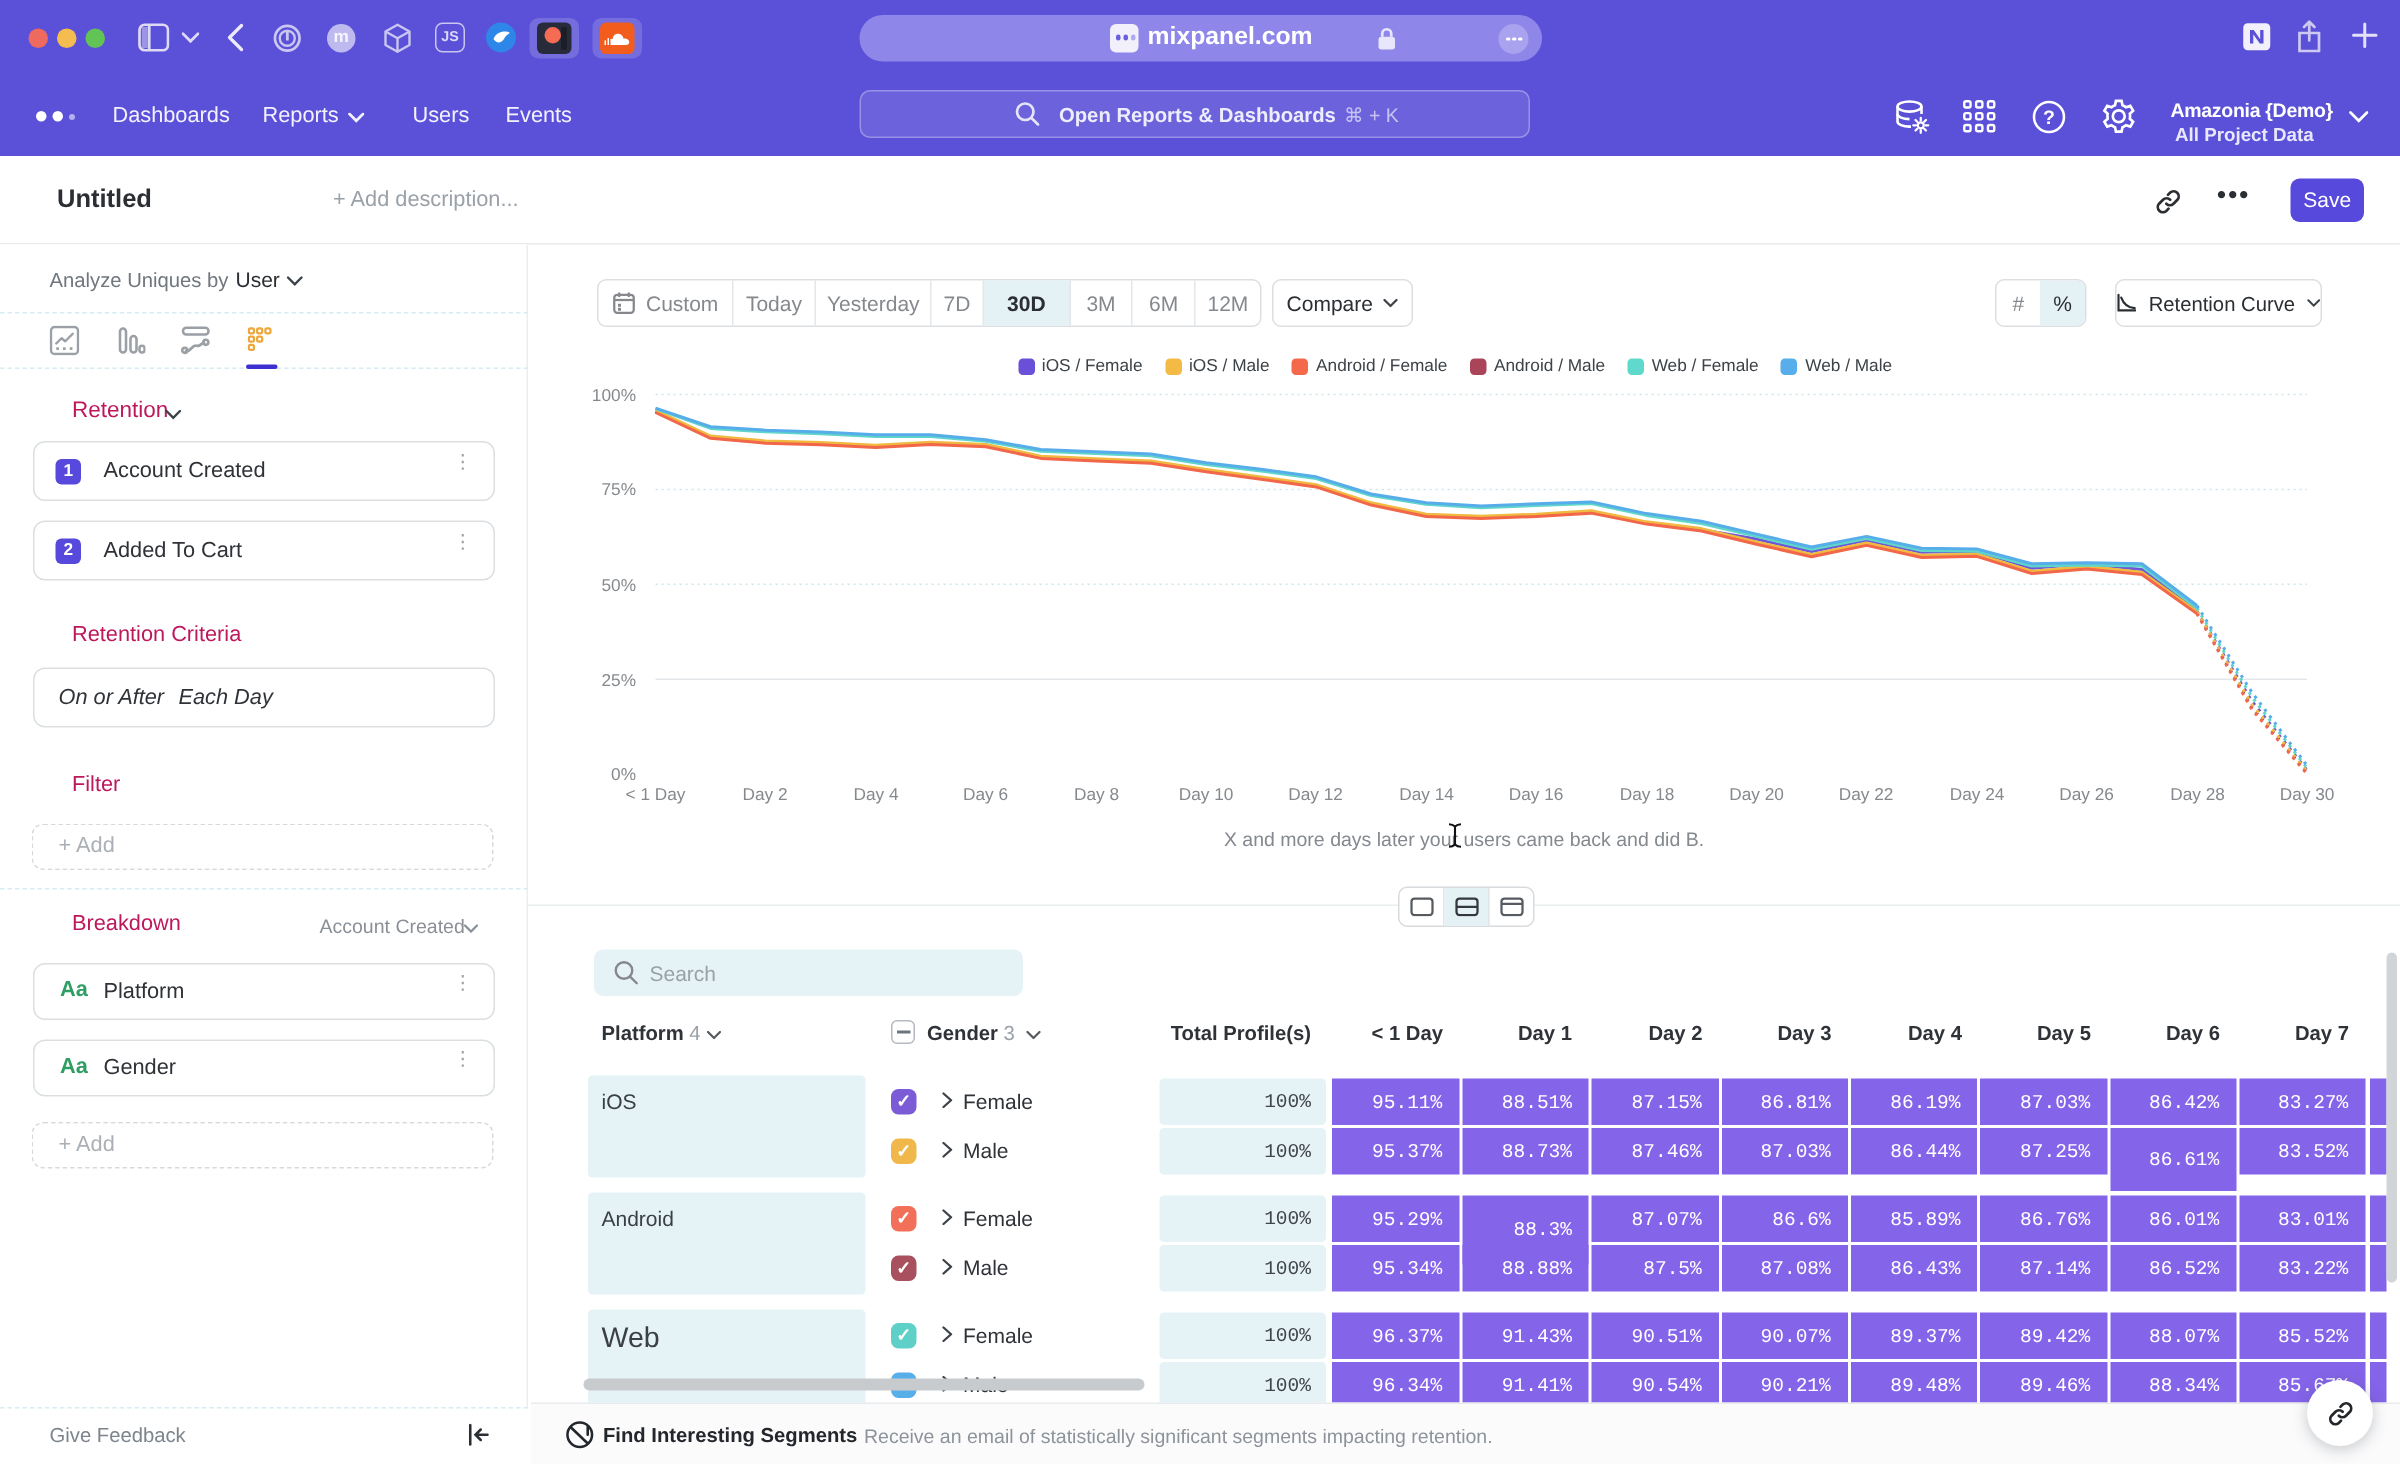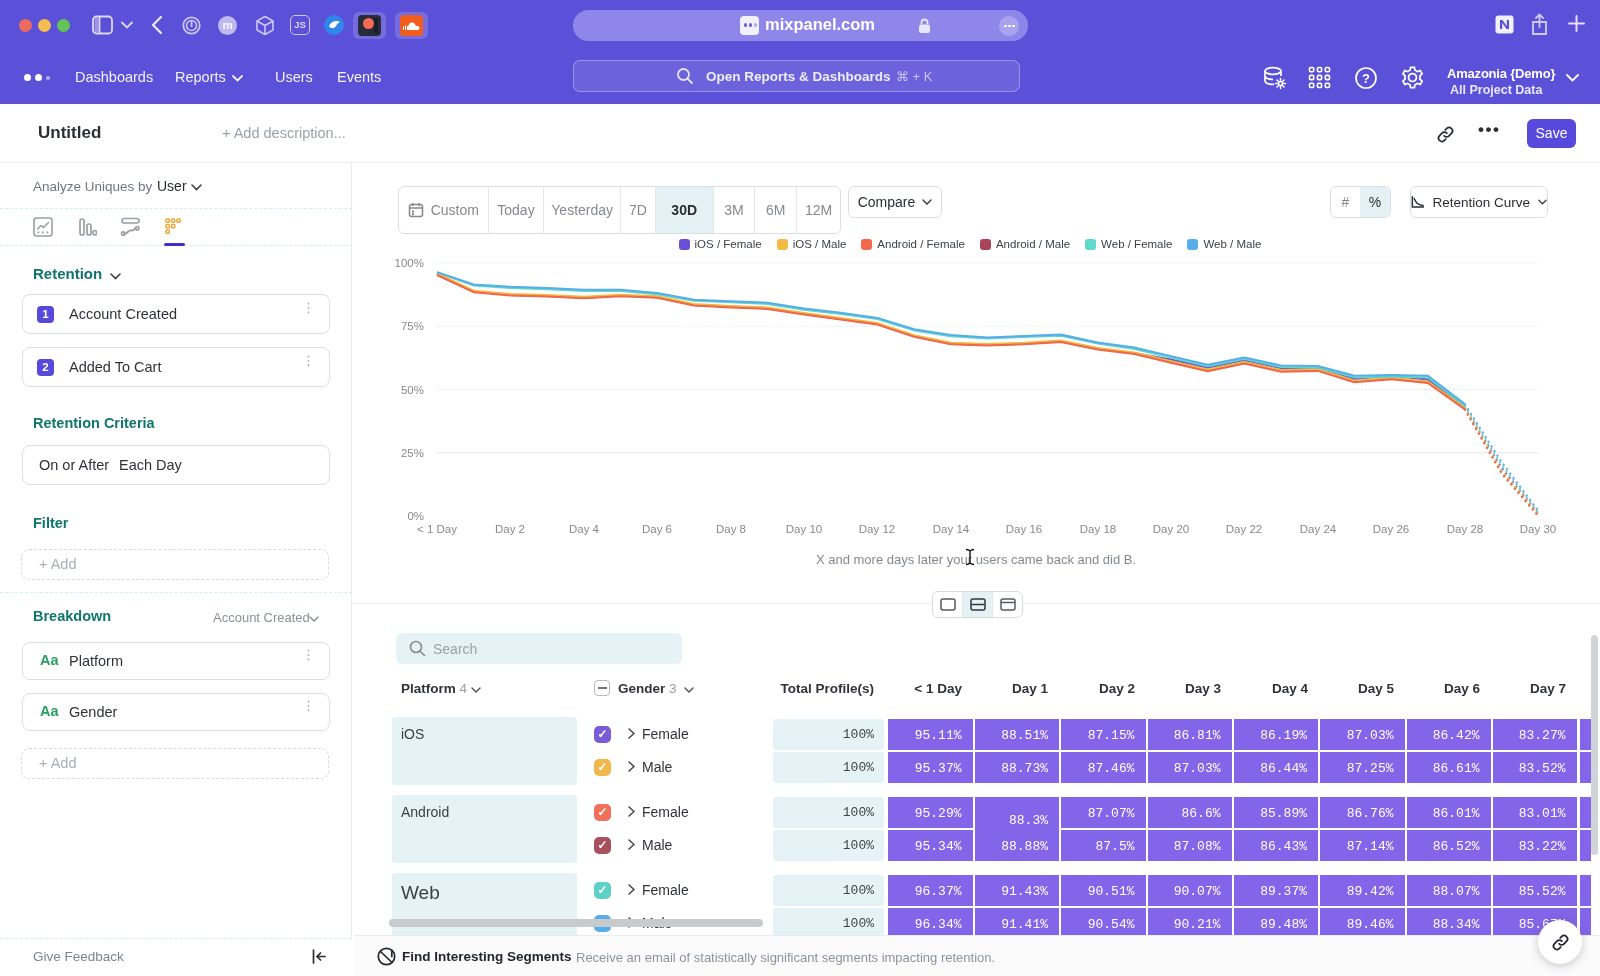--- a/index.html
+++ b/index.html
@@ -15,29 +15,29 @@
 #urlbar .txt{position:absolute;left:192px;top:6px;font-size:15px;font-weight:700;color:#fff;}
 #urlbar .dots3{position:absolute;right:9px;top:5.5px;width:20px;height:20px;border-radius:50%;background:#a9a3ef;}
 
 .navlink{position:absolute;top:69px;font-size:14.5px;font-weight:500;color:#f2f1fd;}
 #navsearch{position:absolute;left:573px;top:60px;width:447px;height:32px;border-radius:7px;background:rgba(255,255,255,0.10);border:1px solid rgba(255,255,255,0.30);}
 
 #toolbar{position:absolute;left:0;top:104px;width:1600px;height:59px;background:#fff;border-bottom:1px solid #e9ecee;}
 #savebtn{position:absolute;left:1527px;top:15px;width:49px;height:29px;border-radius:6px;background:#5649dc;color:#fff;font-size:14px;text-align:center;line-height:29px;}
 
 #sidebar{position:absolute;left:0;top:163px;width:352px;height:813px;background:#fff;border-right:1px solid #e9eef0;}
-.sb-h{position:absolute;left:33px;font-size:14.5px;font-weight:700;color:#0f766e;}
+.sb-h{position:absolute;left:48px;font-size:14.5px;font-weight:400;color:#be185d;}
 .card{position:absolute;left:22px;width:308px;border:1px solid #dbdfe2;border-radius:8px;background:#fff;}
 .badge{position:absolute;left:14px;top:11px;width:17px;height:17px;border-radius:4px;background:#5649dc;color:#fff;font-size:11.5px;font-weight:700;text-align:center;line-height:17px;}
 .cardtxt{position:absolute;left:46px;font-size:14.5px;color:#2f3338;}
 .kebab{position:absolute;right:14px;color:#9aa0a6;font-size:13px;letter-spacing:0;}
 .addbox{position:absolute;left:21px;width:308px;border:1px dashed #d6dadd;border-radius:8px;color:#aab0b5;font-size:14.5px;}
 .dotline{position:absolute;left:0;width:352px;border-top:1px dashed #d5ecf1;}
 
-.seg{position:absolute;top:186px;height:48px;border:1px solid #dcdfe2;border-radius:6px;background:#fff;display:flex;align-items:center;}
+.seg{position:absolute;top:186px;height:32px;border:1px solid #dcdfe2;border-radius:6px;background:#fff;display:flex;align-items:center;}
 .seg .s{height:100%;display:flex;align-items:center;justify-content:center;color:#85898d;font-size:14px;border-right:1px solid #e4e7ea;}
 .seg .s:last-child{border-right:none;}
 .seg .sel{background:#e4f1f5;color:#2b2f33;font-weight:700;}
 .btn{position:absolute;top:186px;height:32px;border:1px solid #dcdfe2;border-radius:6px;background:#fff;display:flex;align-items:center;justify-content:center;font-size:14px;color:#2b2f33;white-space:nowrap;}
 
 #legend{position:absolute;left:420px;top:238px;width:1100px;display:flex;justify-content:center;gap:15px;}
 #legend .li{display:flex;align-items:center;gap:5px;font-size:11.5px;color:#3c4247;}
 #legend .sw{width:11px;height:11px;border-radius:3px;}
 
 .hl{background:#e6f3f6;}
@@ -258,21 +258,21 @@
     <div class="cardtxt" style="top:11px;">Account Created</div>
     <div class="kebab" style="top:5px;">⋮</div>
   </div>
   <div class="card" style="top:184px;height:40px;">
     <div class="badge">2</div>
     <div class="cardtxt" style="top:11px;">Added To Cart</div>
     <div class="kebab" style="top:5px;">⋮</div>
   </div>
 
   <div class="sb-h" style="top:252px;">Retention Criteria</div>
-  <div class="card" style="top:282px;height:40px;">
+  <div class="card" style="top:282px;height:40px;font-style:italic;">
     <div class="cardtxt" style="left:16px;top:11px;">On or After</div>
     <div class="cardtxt" style="left:96px;top:11px;">Each Day</div>
   </div>
 
   <div class="sb-h" style="top:352px;">Filter</div>
   <div class="addbox" style="top:386px;height:31px;line-height:29px;"><span style="margin-left:17px;">+ Add</span></div>
   <div class="dotline" style="top:429px;"></div>
 
   <div class="sb-h" style="top:445px;">Breakdown</div>
   <div class="abs" style="left:213px;top:447px;font-size:13px;color:#8a9096;">Account Created</div>
@@ -491,21 +491,21 @@
       </div>
 <div class="pc" style="left:1147.5px;top:752px;width:84.0px;height:31px;">
         <span>87.03%</span>
       </div>
 <div class="pc" style="left:1233.5px;top:752px;width:84.5px;height:31px;">
         <span>86.44%</span>
       </div>
 <div class="pc" style="left:1320.0px;top:752px;width:84.5px;height:31px;">
         <span>87.25%</span>
       </div>
-<div class="pc" style="left:1406.5px;top:752px;width:84.0px;height:31px;">
+<div class="pc" style="left:1406.5px;top:752px;width:84.0px;height:42px;">
         <span>86.61%</span>
       </div>
 <div class="pc" style="left:1492.5px;top:752px;width:84.0px;height:31px;">
         <span>83.52%</span>
       </div>
 <div class="pc" style="left:1580px;top:752px;width:11px;height:31px;"></div>
 <div class="abs hl" style="left:392px;top:795px;width:185px;height:68px;border-radius:3px;"></div>
 <div class="abs" style="left:401px;top:804px;font-size:14px;color:#3a4045;">Android</div>
 <div class="abs hl" style="left:773px;top:797px;width:111px;height:31px;border-radius:3px;"></div>
 <div class="abs mono-g" style="left:734px;top:805px;width:140px;text-align:right;">100%</div>

